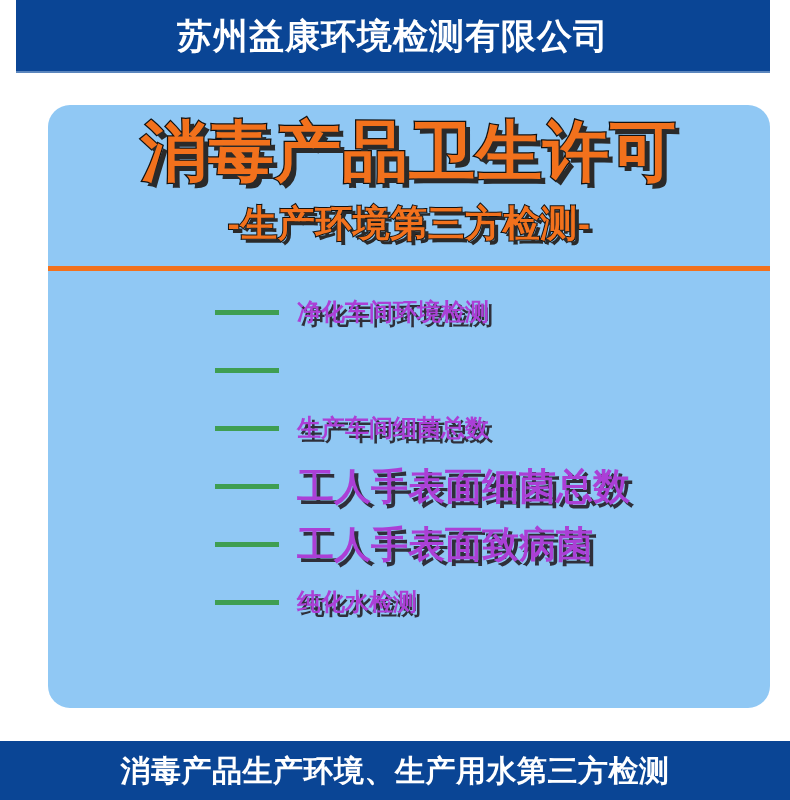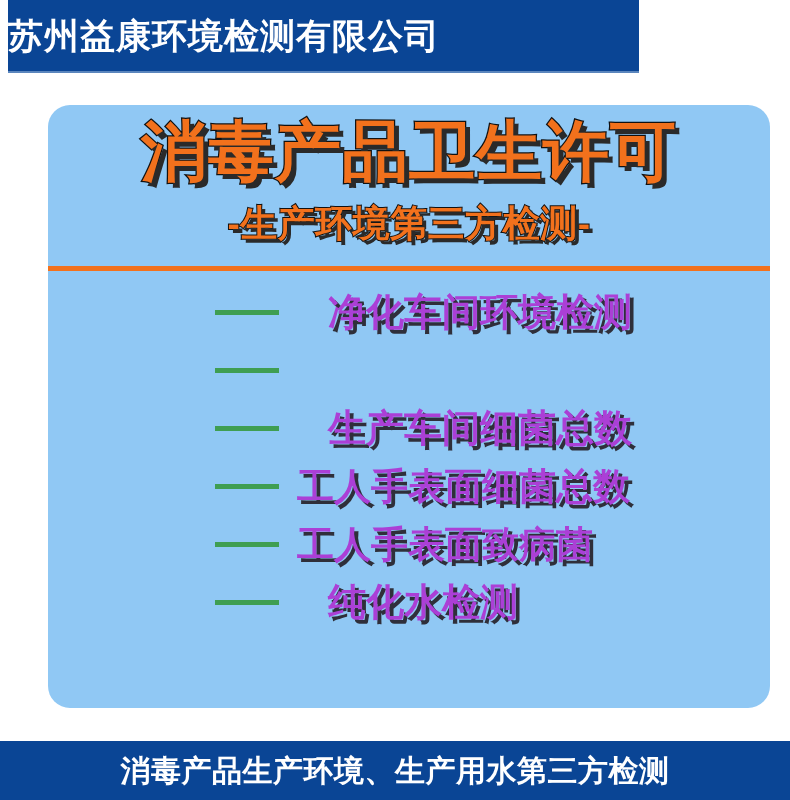--- a/index.html
+++ b/index.html
@@ -12,29 +12,30 @@
     height: 800px;
     background: #ffffff;
     font-family: "Liberation Sans", "DejaVu Sans", sans-serif;
     overflow: hidden;
     position: relative;
   }
 
   
   .top-banner {
     position: absolute;
-    left: 8px;
+    left: 16px;
     top: 0;
-    width: 631px;
+    width: 754px;
     height: 73px;
     background: #0a4595;
     border-bottom: 2px solid #5b86bd;
     box-sizing: border-box;
     display: flex;
     align-items: center;
+    justify-content: center;
   }
   .top-banner-title {
     color: #ffffff;
     font-size: 35px;
     font-weight: 700;
     letter-spacing: 1px;
     white-space: nowrap;
     line-height: 1;
   }
 
@@ -115,21 +116,21 @@
     background: #3f9e52;
     margin-right: 18px;
   }
   .item-label {
     font-weight: 700;
     color: #ab3fd6;
     white-space: nowrap;
     line-height: 1;
     text-shadow: 4px 4px 0 #2f2f3a;
   }
-  .size-m .item-label { font-size: 38px; margin-left: 31px; }
+  .size-m .item-label { font-size: 24px; }
   .size-l .item-label { font-size: 37px; }
 
   
   .bottom-banner {
     position: absolute;
     left: 0;
     top: 741px;
     width: 790px;
     height: 59px;
     background: #0a4595;

